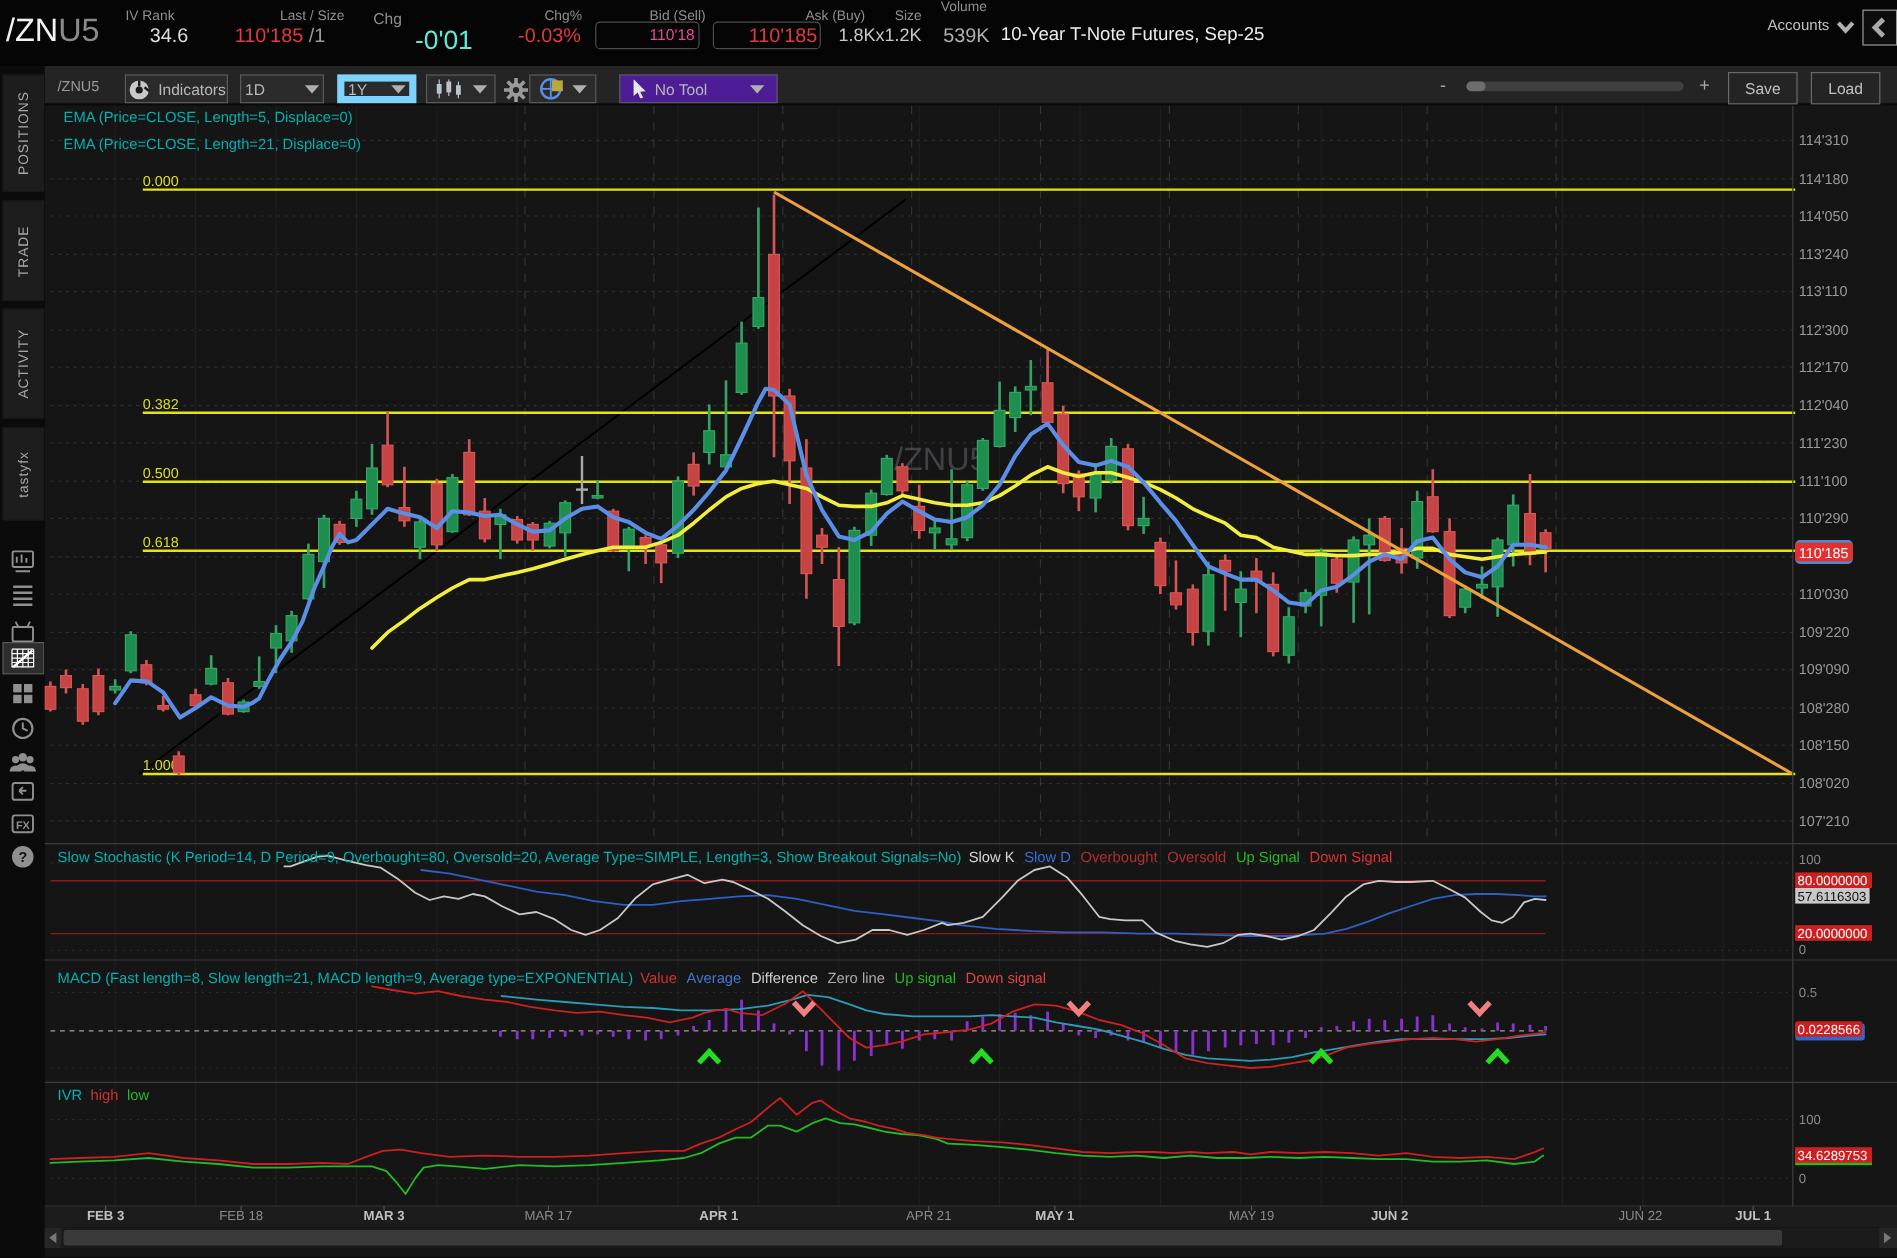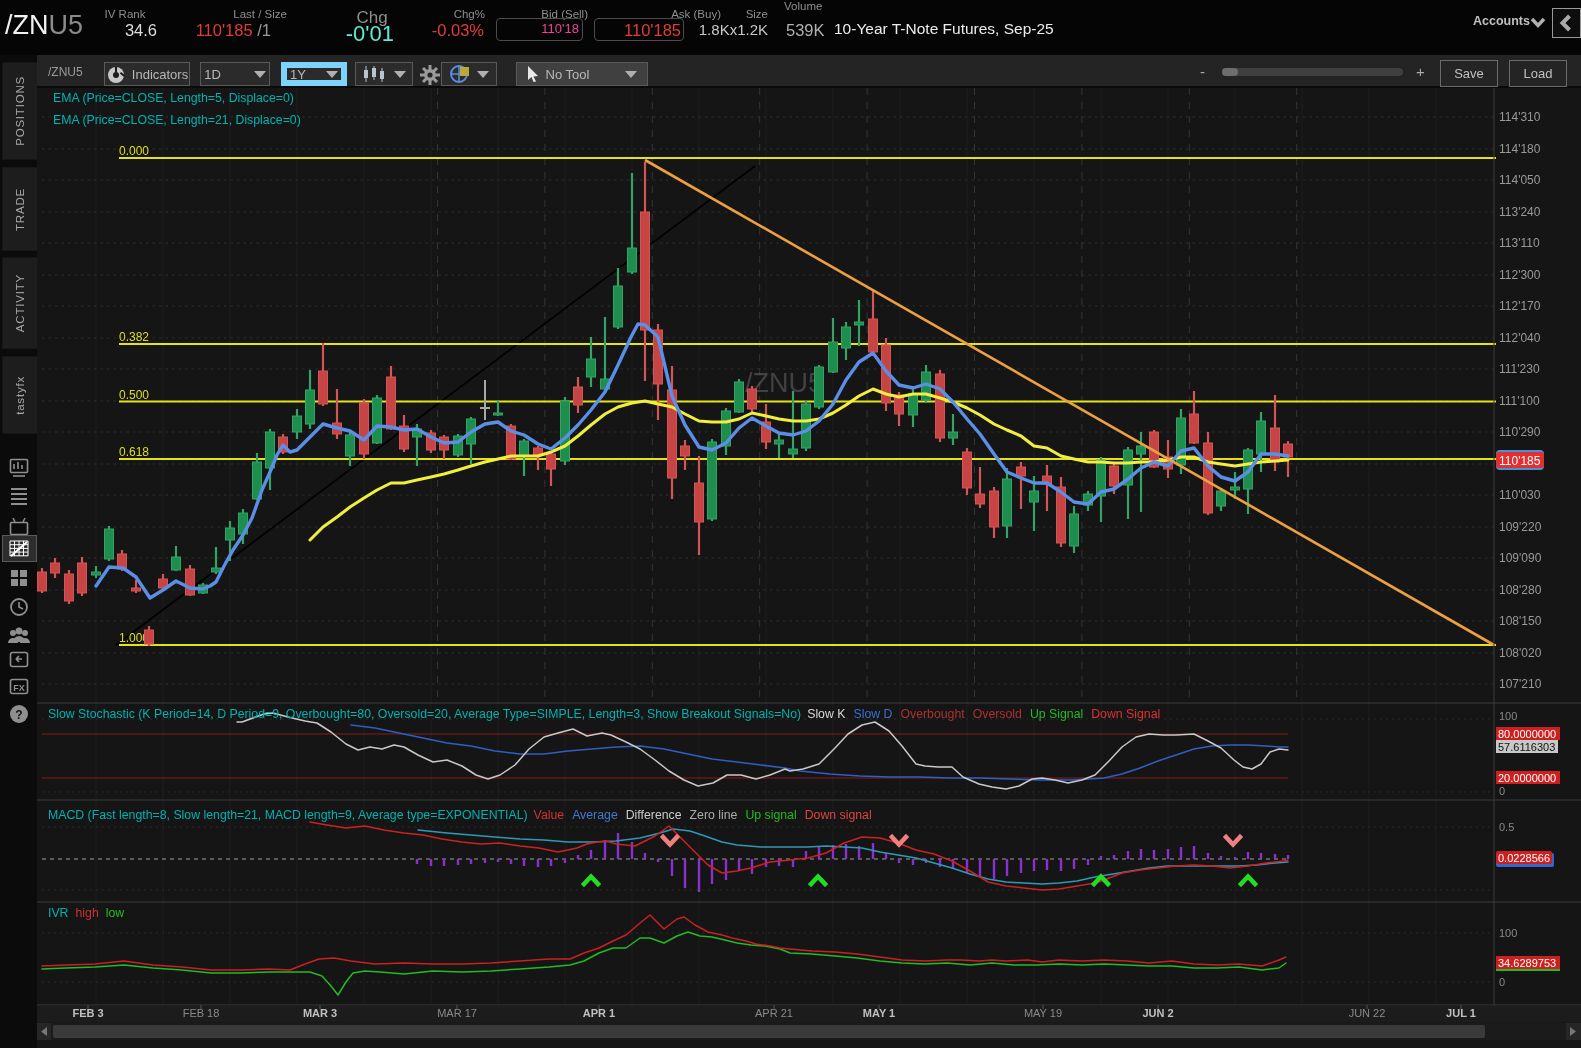--- a/index.html
+++ b/index.html
@@ -4,36 +4,36 @@
 body{width:1581px;height:1048px;background:#000;font-family:"Liberation Sans",sans-serif;overflow:hidden;position:relative}
 </style></head>
 <body>
 
 <div style="position:absolute;left:0;top:0;width:1581px;height:55px;background:#050505">
   <div style="position:absolute;left:5px;top:10px;font-size:27px;letter-spacing:0px"><span style="color:#f2f2f2">/ZN</span><span style="color:#8a8a8a">U5</span></div>
   <div style="position:absolute;left:93px;top:8px;width:64px;text-align:center;font-size:11.5px;color:#8f8f8f">IV Rank</div>
     <div style="position:absolute;left:97px;top:21px;width:60px;text-align:right;font-size:16.5px;color:#dddddd">34.6</div>
   <div style="position:absolute;left:187px;top:8px;width:100px;text-align:right;font-size:11.5px;color:#8f8f8f">Last / Size</div>
     <div style="position:absolute;left:101px;top:21px;width:170px;text-align:right;font-size:16.5px;color:#dddddd"><span style="color:#e23b3b">110'185</span><span style="color:#9a9a9a"> /1</span></div>
-  <div style="position:absolute;left:332px;top:8px;width:80px;text-align:center;font-size:17px;color:#8f8f8f">Chg</div>
+  <div style="position:absolute;left:311px;top:8px;width:80px;text-align:left;font-size:13px;color:#8f8f8f">Chg</div>
     <div style="position:absolute;left:314px;top:21px;width:80px;text-align:right;font-size:22px;color:#5eead4">-0'01</div>
   <div style="position:absolute;left:405px;top:8px;width:80px;text-align:right;font-size:11.5px;color:#8f8f8f">Chg%</div>
     <div style="position:absolute;left:404px;top:21px;width:80px;text-align:right;font-size:16.5px;color:#e23b3b">-0.03%</div>
   <div style="position:absolute;left:488px;top:8px;width:100px;text-align:right;font-size:11.5px;color:#8f8f8f">Bid (Sell)</div>
   <div style="position:absolute;left:496px;top:18px;width:87px;height:23px;border:1px solid #4c4c4c;border-radius:4px"></div>
   <div style="position:absolute;left:469px;top:21px;width:110px;text-align:right;font-size:13px;color:#ec4899">110'18</div>
   <div style="position:absolute;left:621px;top:8px;width:100px;text-align:right;font-size:11.5px;color:#8f8f8f">Ask (Buy)</div>
   <div style="position:absolute;left:594px;top:18px;width:90px;height:23px;border:1px solid #4c4c4c;border-radius:4px"></div>
   <div style="position:absolute;left:571px;top:21px;width:110px;text-align:right;font-size:16.5px;color:#e23b3b">110'185</div>
   <div style="position:absolute;left:688px;top:8px;width:80px;text-align:right;font-size:11.5px;color:#8f8f8f">Size</div>
     <div style="position:absolute;left:668px;top:21px;width:100px;text-align:right;font-size:15px;color:#c8c8c8">1.8Kx1.2K</div>
   <div style="position:absolute;left:784px;top:0;width:60px;text-align:left;font-size:11.5px;color:#8f8f8f">Volume</div>
     <div style="position:absolute;left:786px;top:21px;width:60px;text-align:left;font-size:16.5px;color:#b0b0b0">539K</div>
   <div style="position:absolute;left:834px;top:20px;font-size:15.5px;color:#ececec">10-Year T-Note Futures, Sep-25</div>
-  <div style="position:absolute;left:1473px;top:14px;font-size:12.5px;color:#c0c0c0;font-weight:bold">Accounts</div>
+  <div style="position:absolute;left:1473px;top:14px;font-size:12.5px;color:#c0c0c0;font-weight:normal">Accounts</div>
   <svg style="position:absolute;left:1530px;top:17px" width="16" height="12" viewBox="0 0 16 12">
       <path d="M 2 2 L 8 8.5 L 14 2" stroke="#b0b0b0" stroke-width="3.5" fill="none"></path>
     </svg>
   <div style="position:absolute;left:1552px;top:8px;width:29px;height:30px;background:#0d0d0d;border:1px solid #999"></div>
   <svg style="position:absolute;left:1559px;top:14px" width="14" height="18" viewBox="0 0 14 18">
       <path d="M 10.5 2 L 3.5 9 L 10.5 16" stroke="#aaaaaa" stroke-width="4" fill="none"></path>
     </svg>
 </div>
 
 <div style="position:absolute;left:37px;top:55px;width:1544px;height:33px;background:#242424;border-bottom:2px solid #0a0a0a">
@@ -82,21 +82,21 @@
       </svg></div>
   <div style="position:absolute;left:404px;top:7px;width:56px;height:24px;background:#2b2b2b;border:1px solid #5a5a5a;display:flex;align-items:center;justify-content:center;gap:6px;font-size:13px;color:#b8b8b8">
       <svg width="22" height="20" viewBox="0 0 22 20">
         <circle cx="10" cy="10" r="8" fill="none" stroke="#5b8ee6" stroke-width="2"></circle>
         <line x1="2" y1="10" x2="18" y2="10" stroke="#5b8ee6" stroke-width="1.5"></line>
         <line x1="10" y1="2" x2="10" y2="18" stroke="#5b8ee6" stroke-width="1.5"></line>
         <rect x="11" y="3" width="9" height="9" fill="#b9a93a"></rect>
       </svg>
       <span style="display:inline-block;width:0;height:0;border-left:6px solid transparent;border-right:6px solid transparent;border-top:7px solid #b0b0b0"></span>
     </div>
-  <div style="position:absolute;left:479px;top:7px;width:132px;height:24px;background:#404040;border:1px solid #5a5a5a;display:flex;align-items:center;justify-content:center;gap:6px;font-size:13px;color:#b8b8b8">
+  <div style="position:absolute;left:479px;top:7px;width:132px;height:24px;background:#4c1d95;border:1px solid #5a5a5a;display:flex;align-items:center;justify-content:center;gap:6px;font-size:13px;color:#b8b8b8">
       <svg width="13" height="16" viewBox="0 0 13 16">
         <path d="M 1 0 L 11 10 L 6.5 10.5 L 9 15.5 L 6.5 16 L 4.5 11 L 1 14 Z" fill="#e8e8e8"></path>
       </svg>
       <span style="margin-right:30px">No Tool</span>
       <span style="display:inline-block;width:0;height:0;border-left:6px solid transparent;border-right:6px solid transparent;border-top:7px solid #b0b0b0"></span>
     </div>
   <div style="position:absolute;left:1163px;top:8px;font-size:15px;color:#aaa">-</div>
   <div style="position:absolute;left:1185px;top:13px;width:181px;height:8px;background:#3f3f3f;border-radius:4px"></div>
   <div style="position:absolute;left:1185px;top:13px;width:16px;height:8px;background:#6e6e6e;border-radius:4px"></div>
   <div style="position:absolute;left:1379px;top:8px;font-size:15px;color:#aaa">+</div>

